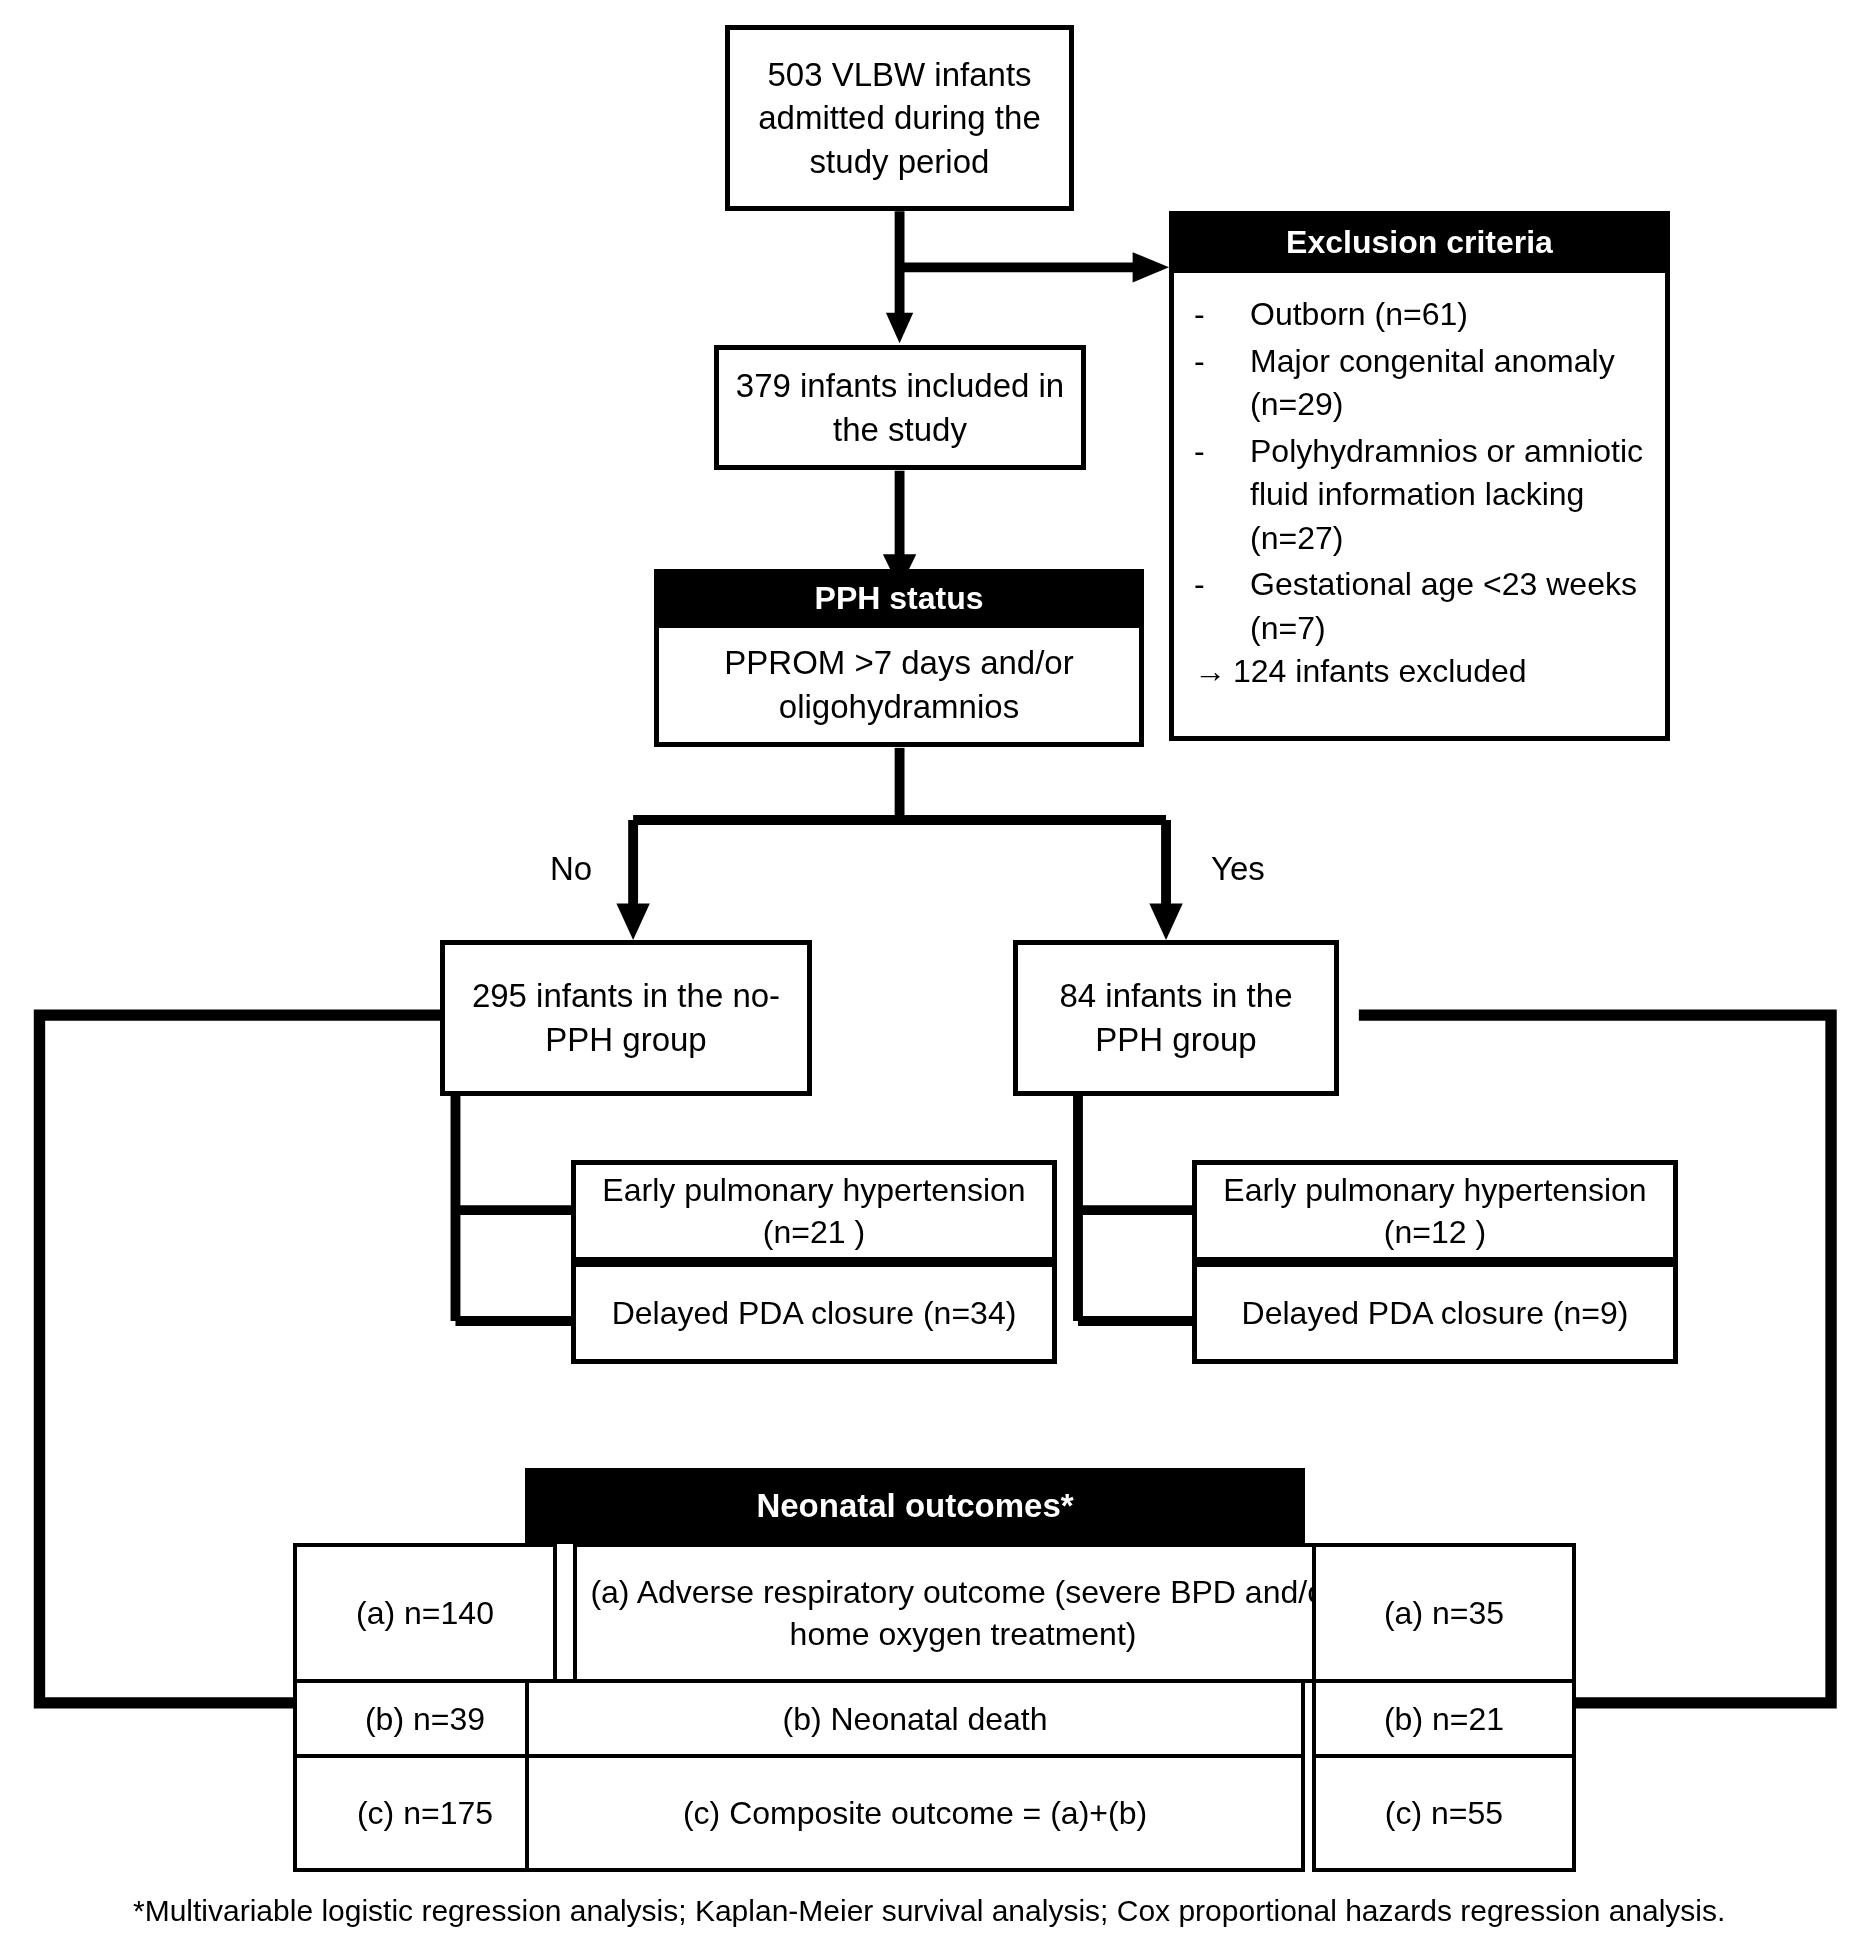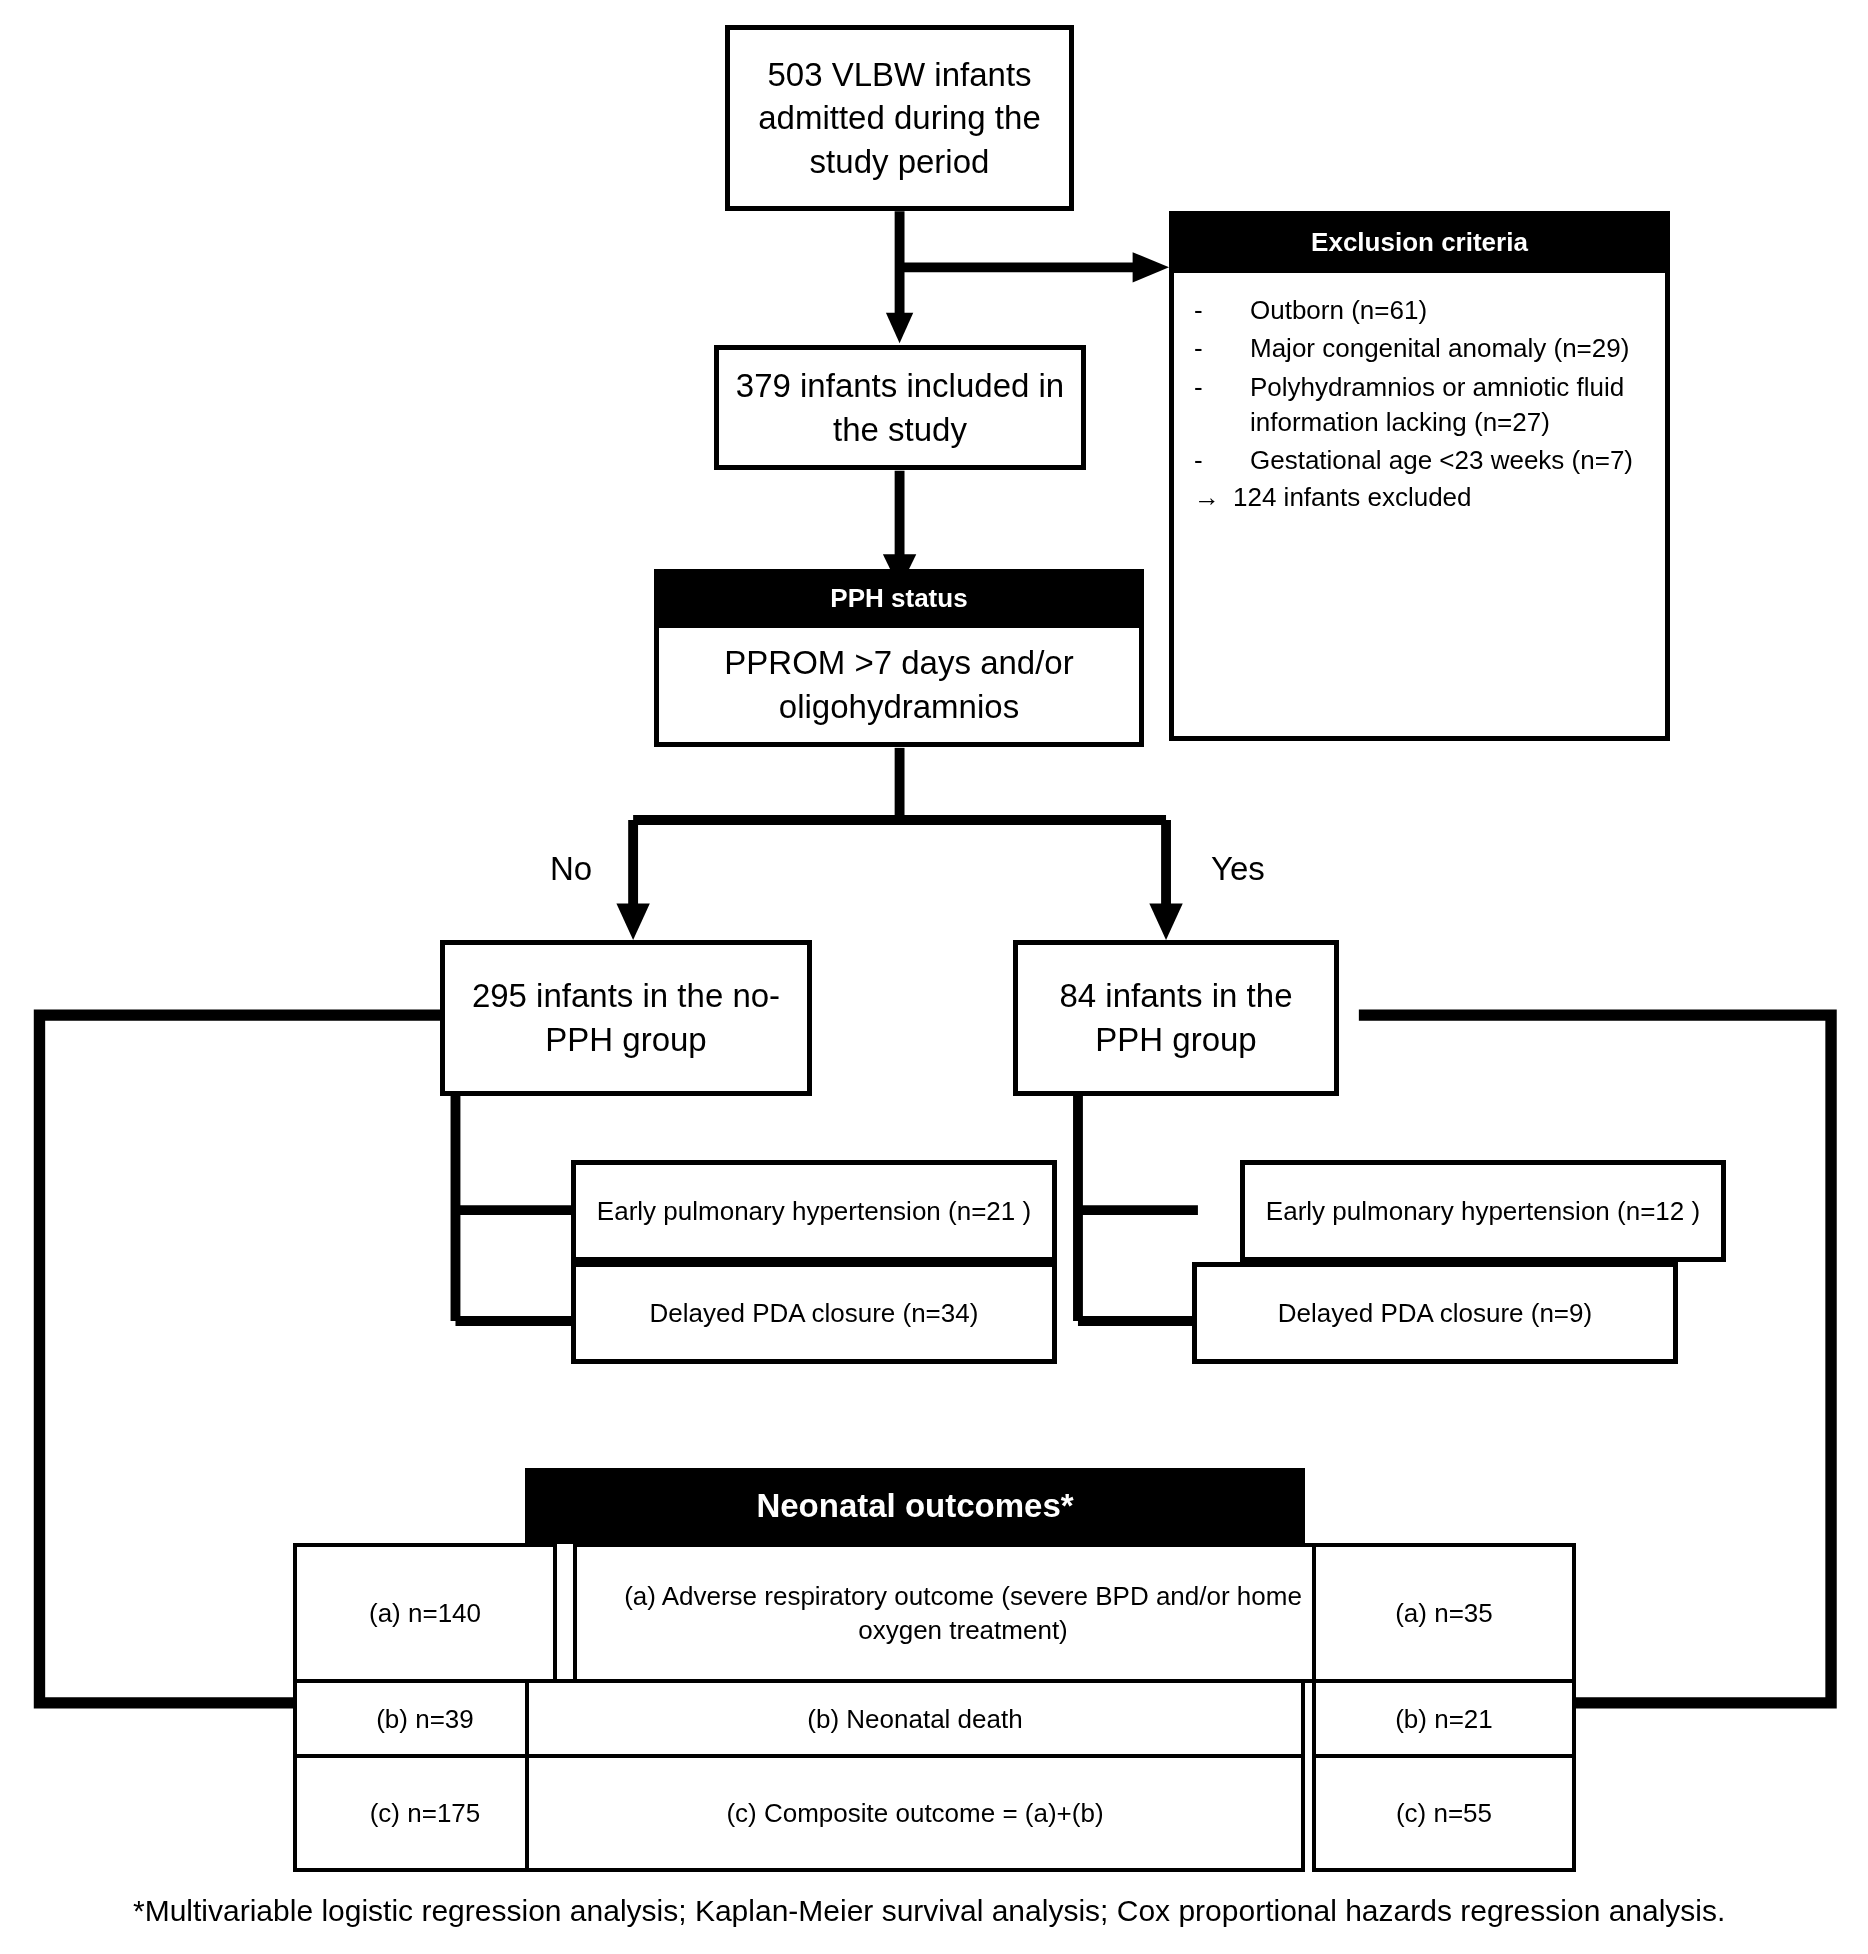--- a/index.html
+++ b/index.html
@@ -103,21 +103,21 @@
   svg.wires {
     position: absolute;
     left: 0;
     top: 0;
     width: 1869px;
     height: 1955px;
     z-index: 2;
     pointer-events: none;
   }
   .fs-44 { font-size: 33px; }
-  .fs-42 { font-size: 26px; }
+  .fs-42 { font-size: 32px; }
   .fs-40 { font-size: 30px; }
 </style>
 </head>
 <body>
 
 <div id="flow-root">
 
   <svg class="wires" viewBox="0 0 2462 2575">
     <defs>
       <marker id="arrowDown" markerWidth="10" markerHeight="10" refX="5" refY="9" orient="auto" markerUnits="userSpaceOnUse">
@@ -210,21 +210,21 @@
     <div class="node-text">84 infants in the PPH group</div>
   </div>
 
   <div class="node fs-42" style="left:571px; top:1160px; width:486px; height:102px;">
     <div class="node-text">Early pulmonary hypertension  (n=21 )</div>
   </div>
   <div class="node fs-42" style="left:571px; top:1262px; width:486px; height:102px;">
     <div class="node-text">Delayed PDA closure (n=34)</div>
   </div>
 
-  <div class="node fs-42" style="left:1192px; top:1160px; width:486px; height:102px;margin-left:48px;">
+  <div class="node fs-42" style="left:1192px; top:1160px; width:486px; height:102px;">
     <div class="node-text">Early pulmonary hypertension  (n=12 )</div>
   </div>
   <div class="node fs-42" style="left:1192px; top:1262px; width:486px; height:102px;">
     <div class="node-text">Delayed PDA closure (n=9)</div>
   </div>
 
   <div class="hdr fs-44" style="left:525px; top:1468px; width:780px; height:76px;">
     <span>Neonatal outcomes*</span>
   </div>
 

